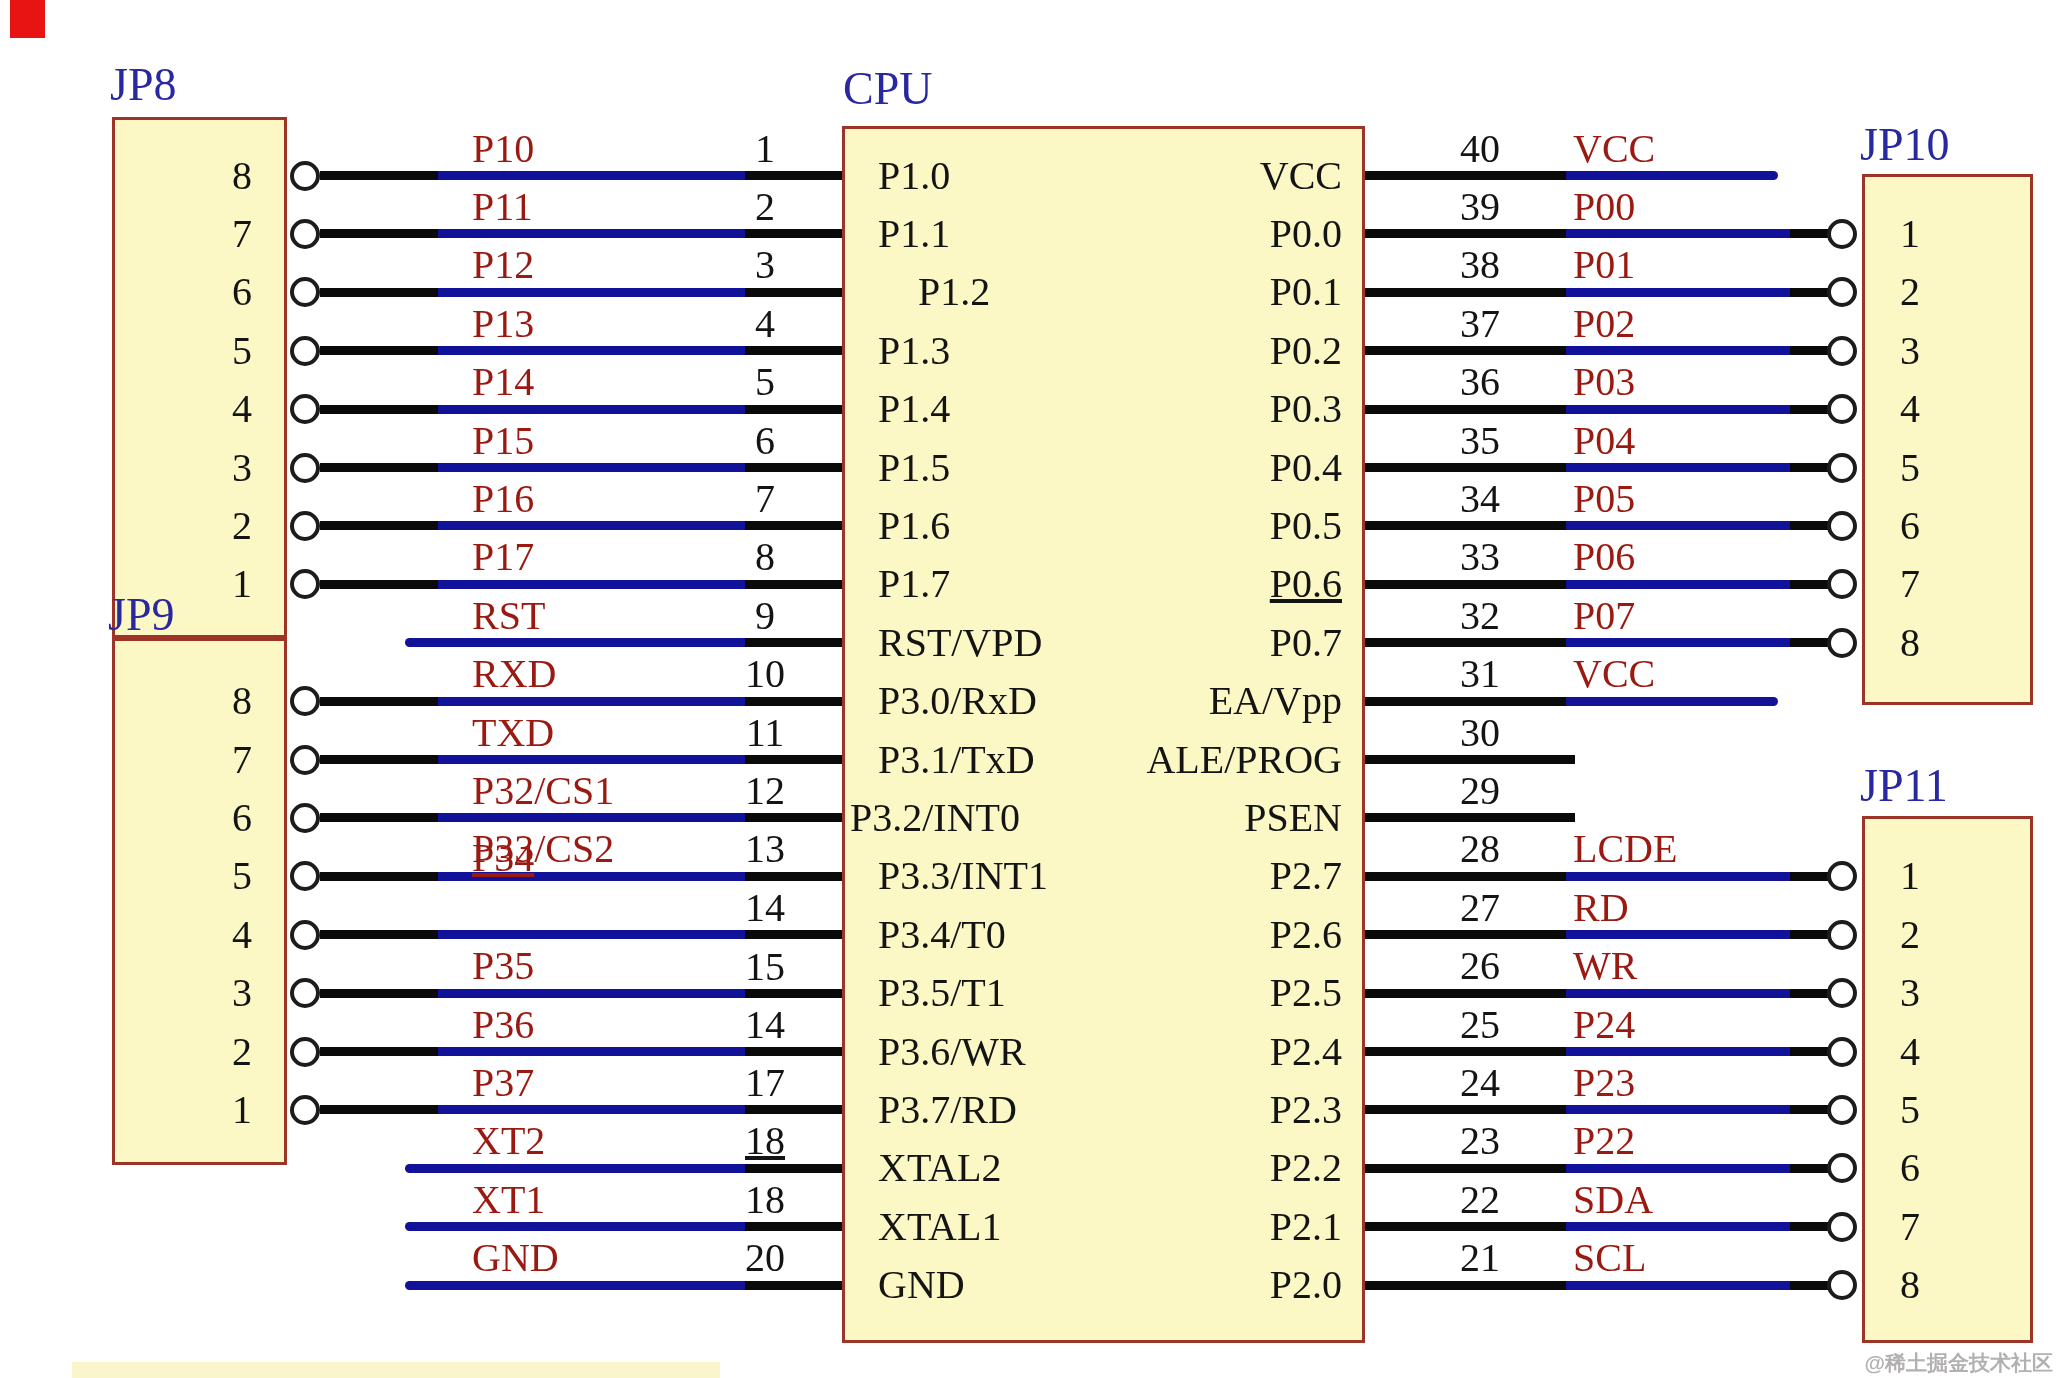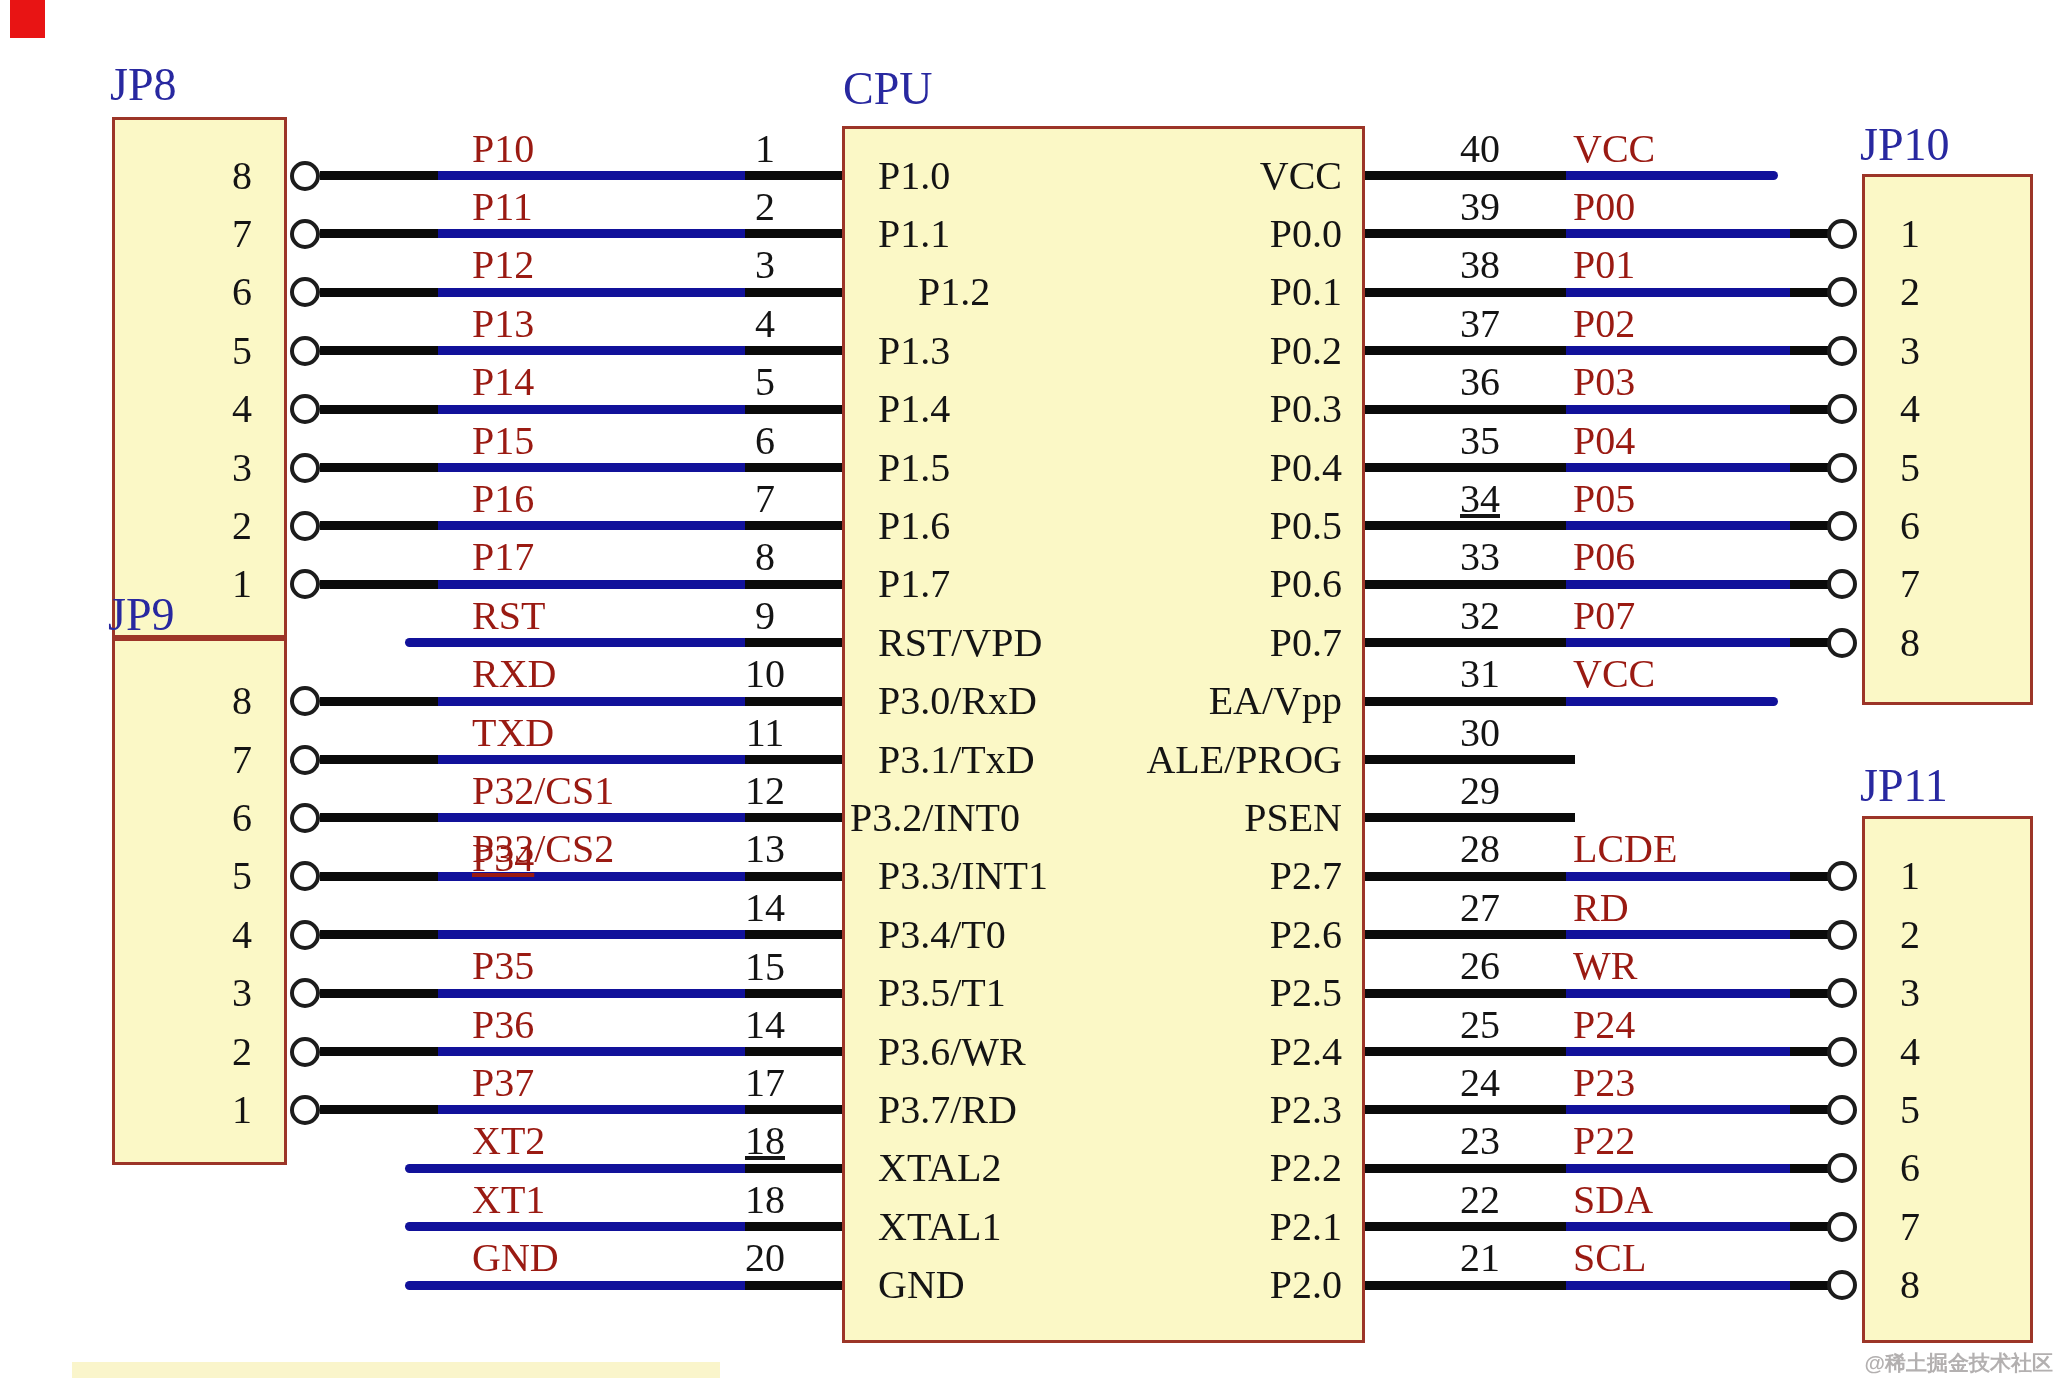--- a/index.html
+++ b/index.html
@@ -236,30 +236,30 @@
       <div class="hnum" style="left: 1900px; top: 444.5px;">5</div>
       <div class="net" style="left: 1573px; top: 418.5px;">P04</div>
       <div class="pnum" style="left: 1410px; top: 418.5px;">35</div>
       <div class="clabel right" style="left: 1030px; top: 444.5px;">P0.4</div>
       <div class="wire black" style="left: 1365px; top: 521.4px; width: 205px;"></div>
       <div class="wire blue" style="left: 1566px; top: 521.4px; width: 227px;"></div>
       <div class="wire black" style="left: 1790px; top: 521.4px; width: 38px;"></div>
       <div class="pin-circle" style="left: 1827px; top: 510.9px;"></div>
       <div class="hnum" style="left: 1900px; top: 502.9px;">6</div>
       <div class="net" style="left: 1573px; top: 476.9px;">P05</div>
-      <div class="pnum" style="left: 1410px; top: 476.9px; text-decoration: underline;">34</div>
+      <div class="pnum" style="left: 1410px; top: 476.9px;">34</div>
       <div class="clabel right" style="left: 1030px; top: 502.9px;">P0.5</div>
       <div class="wire black" style="left: 1365px; top: 579.8px; width: 205px;"></div>
       <div class="wire blue" style="left: 1566px; top: 579.8px; width: 227px;"></div>
       <div class="wire black" style="left: 1790px; top: 579.8px; width: 38px;"></div>
       <div class="pin-circle" style="left: 1827px; top: 569.3px;"></div>
       <div class="hnum" style="left: 1900px; top: 561.3px;">7</div>
       <div class="net" style="left: 1573px; top: 535.3px;">P06</div>
       <div class="pnum" style="left: 1410px; top: 535.3px;">33</div>
-      <div class="clabel right" style="left: 1030px; top: 561.3px;">P0.6</div>
+      <div class="clabel right" style="left: 1030px; top: 561.3px; text-decoration: underline;">P0.6</div>
       <div class="wire black" style="left: 1365px; top: 638.2px; width: 205px;"></div>
       <div class="wire blue" style="left: 1566px; top: 638.2px; width: 227px;"></div>
       <div class="wire black" style="left: 1790px; top: 638.2px; width: 38px;"></div>
       <div class="pin-circle" style="left: 1827px; top: 627.7px;"></div>
       <div class="hnum" style="left: 1900px; top: 619.7px;">8</div>
       <div class="net" style="left: 1573px; top: 593.7px;">P07</div>
       <div class="pnum" style="left: 1410px; top: 593.7px;">32</div>
       <div class="clabel right" style="left: 1030px; top: 619.7px;">P0.7</div>
       <div class="wire black" style="left: 1365px; top: 696.6px; width: 205px;"></div>
       <div class="wire blue rr" style="left: 1566px; top: 696.6px; width: 212px;"></div>

